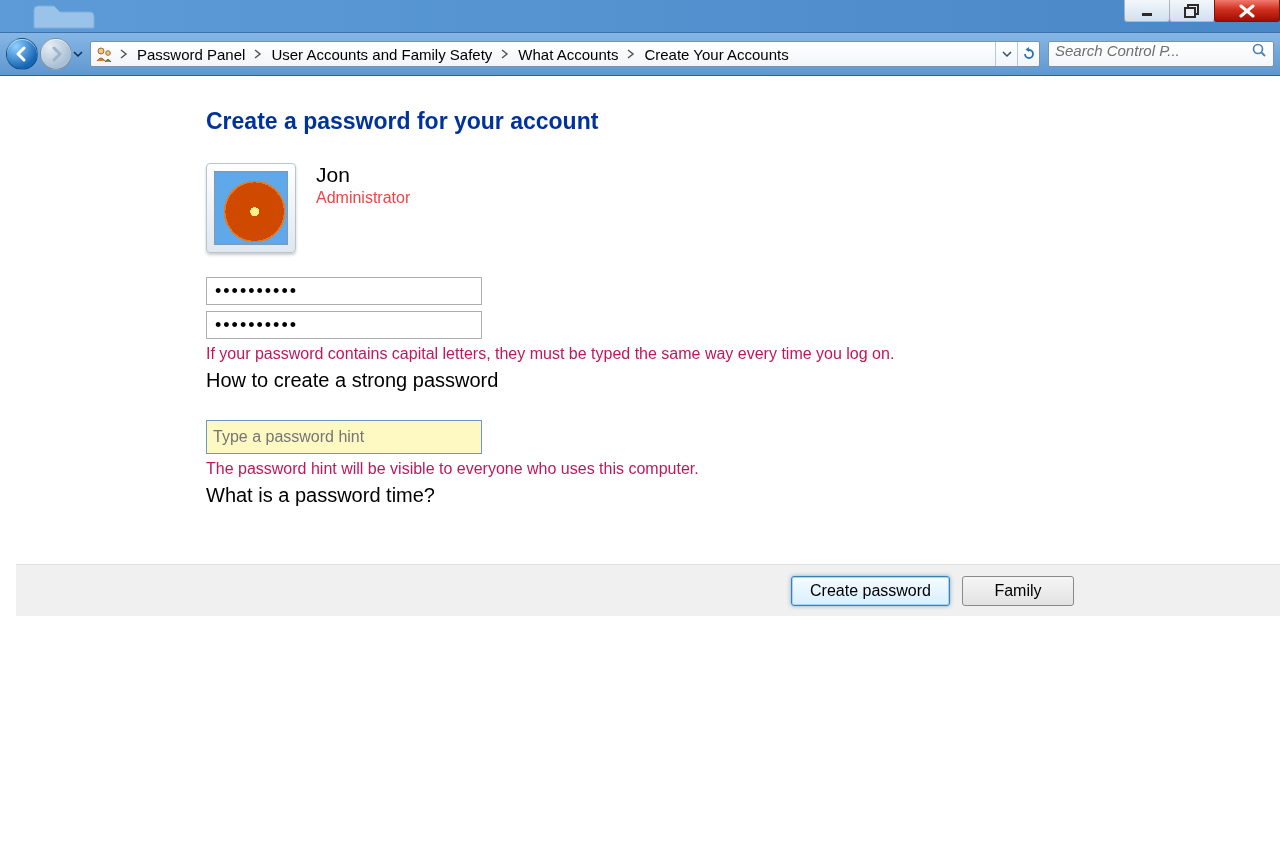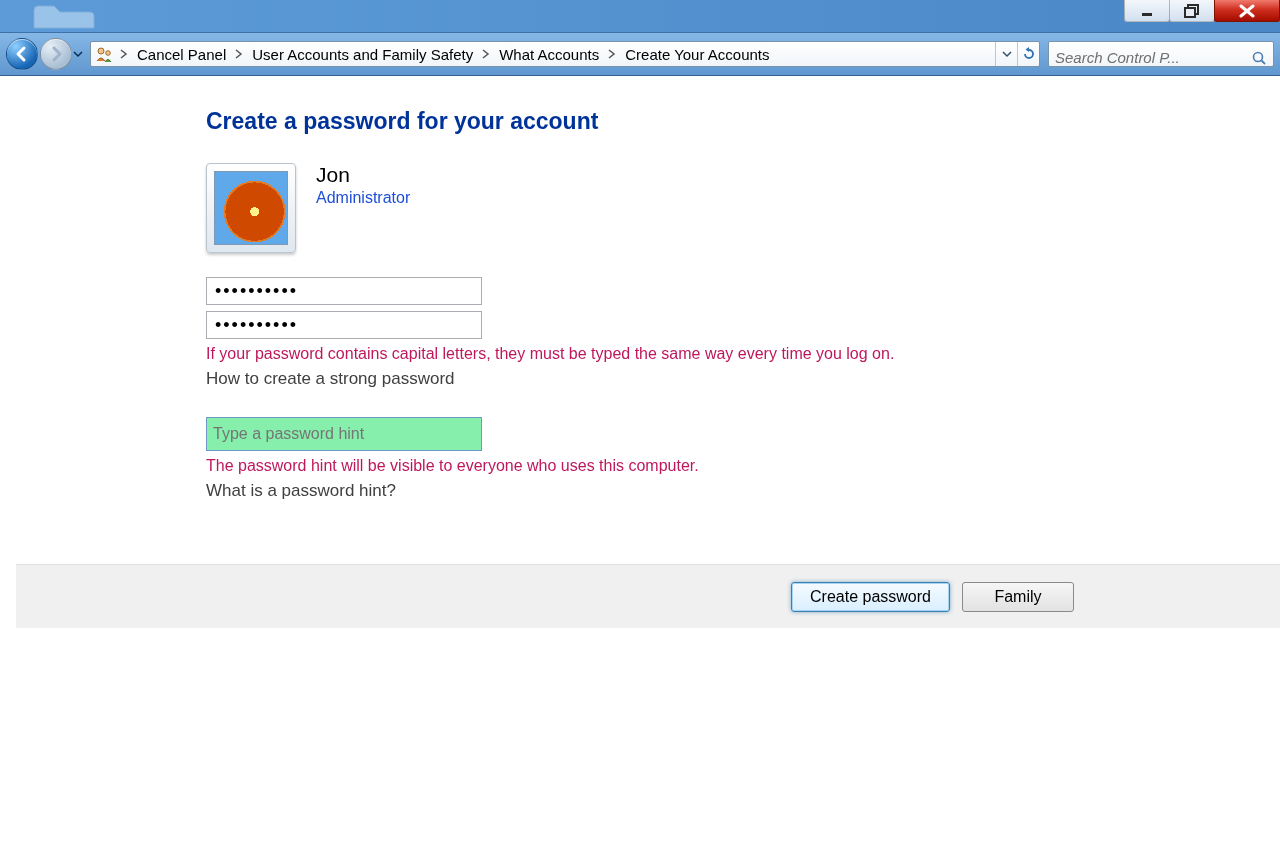--- a/index.html
+++ b/index.html
@@ -19,45 +19,45 @@
   .nav-btn+.nav-btn{margin-left:2px}
   .nav-back{background:radial-gradient(circle at 30% 25%,#8fd0ff,#1766b6 70%)}
   .nav-fwd{background:radial-gradient(circle at 30% 25%,#e6eef6,#a9bfd4 70%)}
   .nav-drop{width:12px;height:32px;display:flex;align-items:center;justify-content:center;color:#0b2d55}
   .address-bar{flex:0 0 950px;margin-left:6px;height:26px;background:linear-gradient(#fff,#f1f5f9);border:1px solid #7a93ad;border-radius:2px;display:flex;align-items:center;position:relative}
   .addr-icon{width:22px;height:22px;margin:0 2px;display:flex;align-items:center;justify-content:center}
   .crumb-sep{width:14px;height:100%;display:flex;align-items:center;justify-content:center;color:#6b6b6b}
   .crumb{padding:0 6px;color:#000;white-space:nowrap}
   .addr-endbtn{width:22px;height:24px;border-left:1px solid #b7c8d8;display:flex;align-items:center;justify-content:center;color:#31506e}
   .address-bar .addr-endbtn:last-child{border-radius:0 2px 2px 0}
-  .search-box{flex:1;margin:0 6px 0 8px;height:26px;background:linear-gradient(#fff,#f3f6f9);border:1px solid #7a93ad;border-radius:2px;display:flex;align-items:flex-end;padding:0 6px;color:#6f6f6f;font-style:italic}
+  .search-box{flex:1;margin:0 6px 0 8px;height:26px;background:linear-gradient(#fff,#f3f6f9);border:1px solid #7a93ad;border-radius:2px;display:flex;align-items:flex-start;padding:0 6px;color:#6f6f6f;font-style:italic}
   .search-box span{flex:1;overflow:hidden;white-space:nowrap;text-overflow:ellipsis}
   .search-box .mag{flex:none;margin-left:4px}
 
   
   .content{border-top:2px solid #fff}
   .page{margin:30px 0 0 206px;width:880px}
   h1{margin:0 0 28px 0;font-weight:700;font-size:23px;color:#003399}
 
   .user-row{display:flex;align-items:flex-start;margin-bottom:24px}
   .avatar-frame{width:90px;height:90px;border:1px solid #b9c4cf;border-radius:4px;background:linear-gradient(#fff,#dfe7ef);padding:7px;box-shadow:0 2px 3px rgba(0,0,0,.2)}
   .avatar-inner{width:100%;height:100%;border:1px solid #7f99b3;background:radial-gradient(circle at 55% 55%,#fff28a 0 8%,#cf4a00 8% 52%,#e07b2a 52% 55%,#5fa8ea 55% 100%)}
   .user-meta{margin-left:20px}
   .user-meta .name{font-size:21px}
-  .user-meta .role{font-size:16px;color:#1d4ed8;margin-top:2px}
+  .user-meta .role{font-size:16px;color:#ef4444;margin-top:2px}
 
   .pw-input{display:block;width:276px;height:28px;border:1px solid #abadb3;padding:0 8px;font-size:18px;letter-spacing:2px;margin-bottom:6px;background:#fff}
   .field-note{font-size:16px;color:#be185d;margin-top:6px}
-  a.hint{display:inline-block;color:#404040;text-decoration:none;font-size:17px;margin-top:6px}
+  a.hint{display:inline-block;color:#000000;text-decoration:none;font-size:20px;margin-top:6px}
 
   .hint-block{margin-top:28px}
-  .hint-input{width:276px;height:28px;border:1px solid #6d99c4;padding:16px 6px;font-size:16px;color:#555;background:#86efac}
+  .hint-input{width:276px;height:28px;border:1px solid #6d99c4;padding:16px 6px;font-size:16px;color:#555;background:#fef9c3}
 
   
-  .button-bar{position:absolute;left:16px;right:0;top:564px;border-top:1px solid #dfdfdf;background:#f0f0f0;height:64px;display:flex;align-items:center;justify-content:flex-end;padding-right:206px}
+  .button-bar{position:absolute;left:16px;right:0;top:564px;border-top:1px solid #dfdfdf;background:#f0f0f0;height:52px;display:flex;align-items:center;justify-content:flex-end;padding-right:206px}
   .btn{height:30px;min-width:112px;margin-left:12px;font:inherit;font-size:16px;border:1px solid #8a8a8a;border-radius:3px;background:linear-gradient(#f6f6f6,#e2e2e2);padding:0 18px;cursor:default}
   .btn.primary{border:1px solid #3c7fb1;background:linear-gradient(#f5fbff,#d9efff);box-shadow:0 0 0 1px #a6d4f5 inset,0 0 4px rgba(60,127,177,.6)}
 </style>
 </head>
 <body>
 
 <div class="chrome-strip">
   <svg class="folder-ghost" viewBox="0 0 70 32">
     <path d="M4 28 L4 10 Q4 6 8 6 L24 6 L30 12 L60 12 Q64 12 64 16 L64 28 Z" fill="#cfe5f8" stroke="#9dbedc"></path>
   </svg>
@@ -105,21 +105,21 @@
         <path d="M2 16 Q6 10 10 16" fill="#d97b33" stroke="#9c6b2e"></path>
         <circle cx="13" cy="8" r="2.3" fill="#f2c488" stroke="#9c6b2e"></circle>
         <path d="M10 17 Q13 12 16 17" fill="#5e9e3f" stroke="#3e6d28"></path>
       </svg>
     </div>
     <div class="crumb-sep">
         <svg width="8" height="10">
           <path d="M1 1 L6 5 L1 9" fill="none" stroke="#555" stroke-width="1.5"></path>
         </svg>
       </div>
-    <div class="crumb">Cancel Panel</div>
+    <div class="crumb">Password Panel</div>
     <div class="crumb-sep">
         <svg width="8" height="10">
           <path d="M1 1 L6 5 L1 9" fill="none" stroke="#555" stroke-width="1.5"></path>
         </svg>
       </div>
     <div class="crumb">User Accounts and Family Safety</div>
     <div class="crumb-sep">
         <svg width="8" height="10">
           <path d="M1 1 L6 5 L1 9" fill="none" stroke="#555" stroke-width="1.5"></path>
         </svg>
@@ -169,21 +169,21 @@
     </div>
 
     <input class="pw-input" type="text" readonly="" value="••••••••••" style="">
     <input class="pw-input" type="text" readonly="" value="••••••••••" style="">
     <div class="field-note">If your password contains capital letters, they must be typed the same way every time you log on.</div>
     <a href="#" class="hint">How to create a strong password</a>
 
     <div class="hint-block">
       <input class="hint-input" type="text" placeholder="Type a password hint" style="">
       <div class="field-note">The password hint will be visible to everyone who uses this computer.</div>
-      <a href="#" class="hint">What is a password hint?</a>
+      <a href="#" class="hint">What is a password time?</a>
     </div>
   </div>
 </div>
 
 <div class="button-bar">
   <button class="btn primary">Create password</button>
   <button class="btn">Family</button>
 </div>
 
 </body></html>

